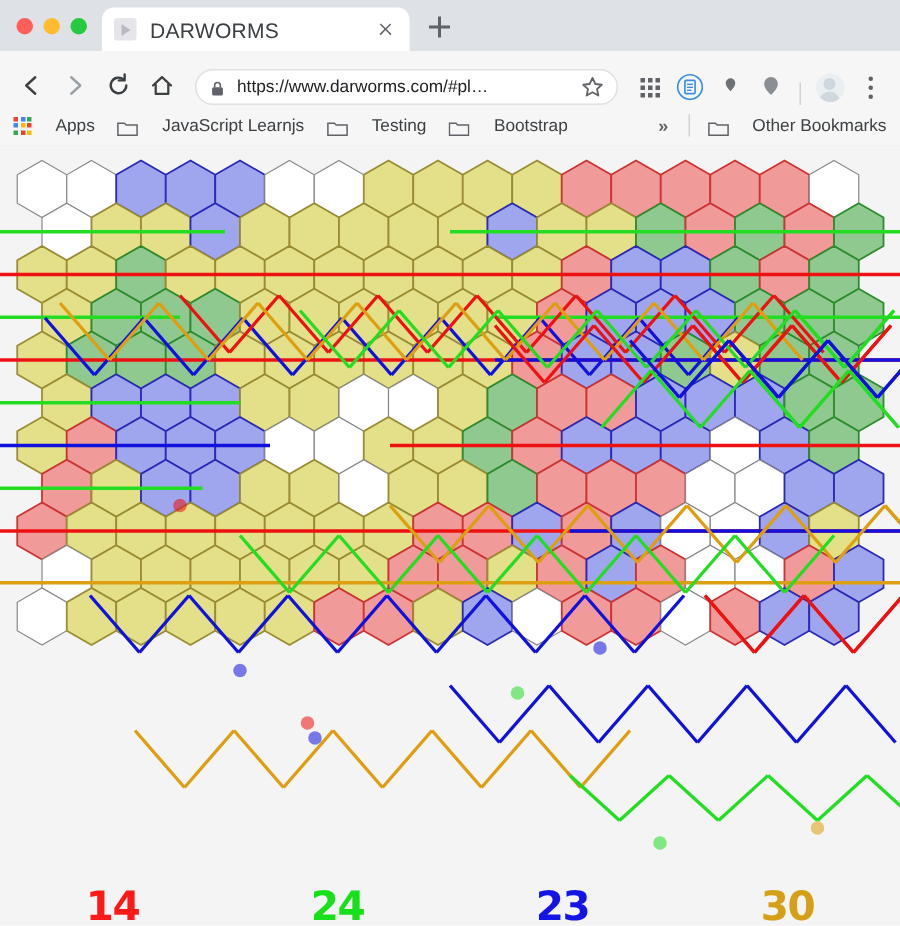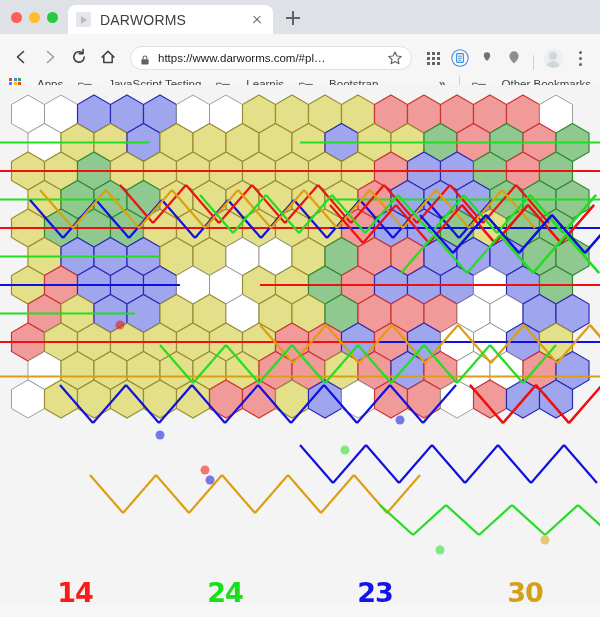--- a/index.html
+++ b/index.html
@@ -121,21 +121,21 @@
   .folder{
     width:14px;height:11px;flex:0 0 14px;position:relative;
   }
   .appsgrid{display:grid;grid-template-columns:repeat(3,3px);grid-template-rows:repeat(3,3px);gap:1.5px;flex:0 0 auto;}
   .appsgrid i{width:3px;height:3px;display:block;}
   .bm-spacer{flex:1;}
   .chevrons{font-size:12px;color:#5f6368;padding:0 9px;cursor:pointer;font-weight:bold;}
 
   
   .page{
-    position:absolute;left:0;top:85px;width:600px;height:520px;
+    position:absolute;left:0;top:97px;width:600px;height:520px;
     background:#f4f4f4;overflow:hidden;
   }
   #board{display:block;position:absolute;left:0;top:0;}
 
   .scores{
     position:absolute;left:0;top:488px;width:600px;height:38px;
     display:flex;align-items:center;
   }
   .score{
     flex:1;text-align:center;font-size:27px;font-weight:bold;
@@ -259,30 +259,30 @@
       </span>
       <span class="bm-label">Apps</span>
     </div>
 
     <div class="bm">
       <span class="folder">
         <svg width="14" height="11" viewBox="0 0 14 11">
             <path d="M0.6 2.2 h4.4 l1.1 1.2 h7.3 v6.8 h-12.8 Z" fill="none" stroke="#5f6368" stroke-width="1"></path>
           </svg>
       </span>
-      <span class="bm-label">JavaScript Testing</span>
+      <span class="bm-label">JavaScript Learnjs</span>
     </div>
 
     <div class="bm">
       <span class="folder">
         <svg width="14" height="11" viewBox="0 0 14 11">
             <path d="M0.6 2.2 h4.4 l1.1 1.2 h7.3 v6.8 h-12.8 Z" fill="none" stroke="#5f6368" stroke-width="1"></path>
           </svg>
       </span>
-      <span class="bm-label">Learnjs</span>
+      <span class="bm-label">Testing</span>
     </div>
 
     <div class="bm">
       <span class="folder">
         <svg width="14" height="11" viewBox="0 0 14 11">
             <path d="M0.6 2.2 h4.4 l1.1 1.2 h7.3 v6.8 h-12.8 Z" fill="none" stroke="#5f6368" stroke-width="1"></path>
           </svg>
       </span>
       <span class="bm-label">Bootstrap</span>
     </div>

